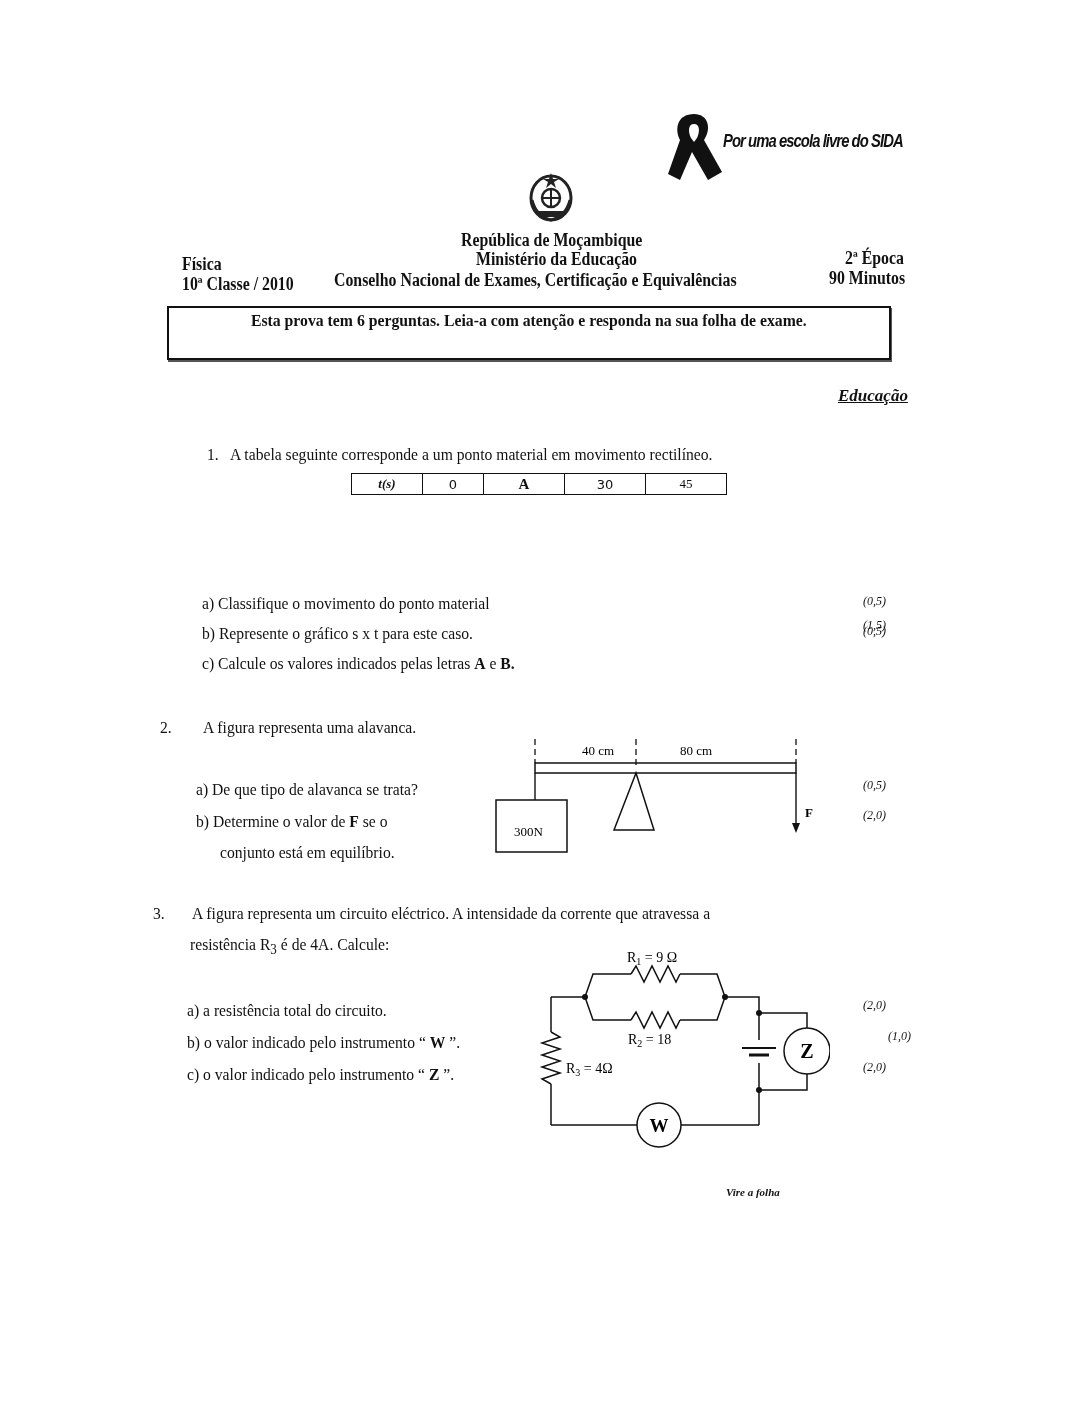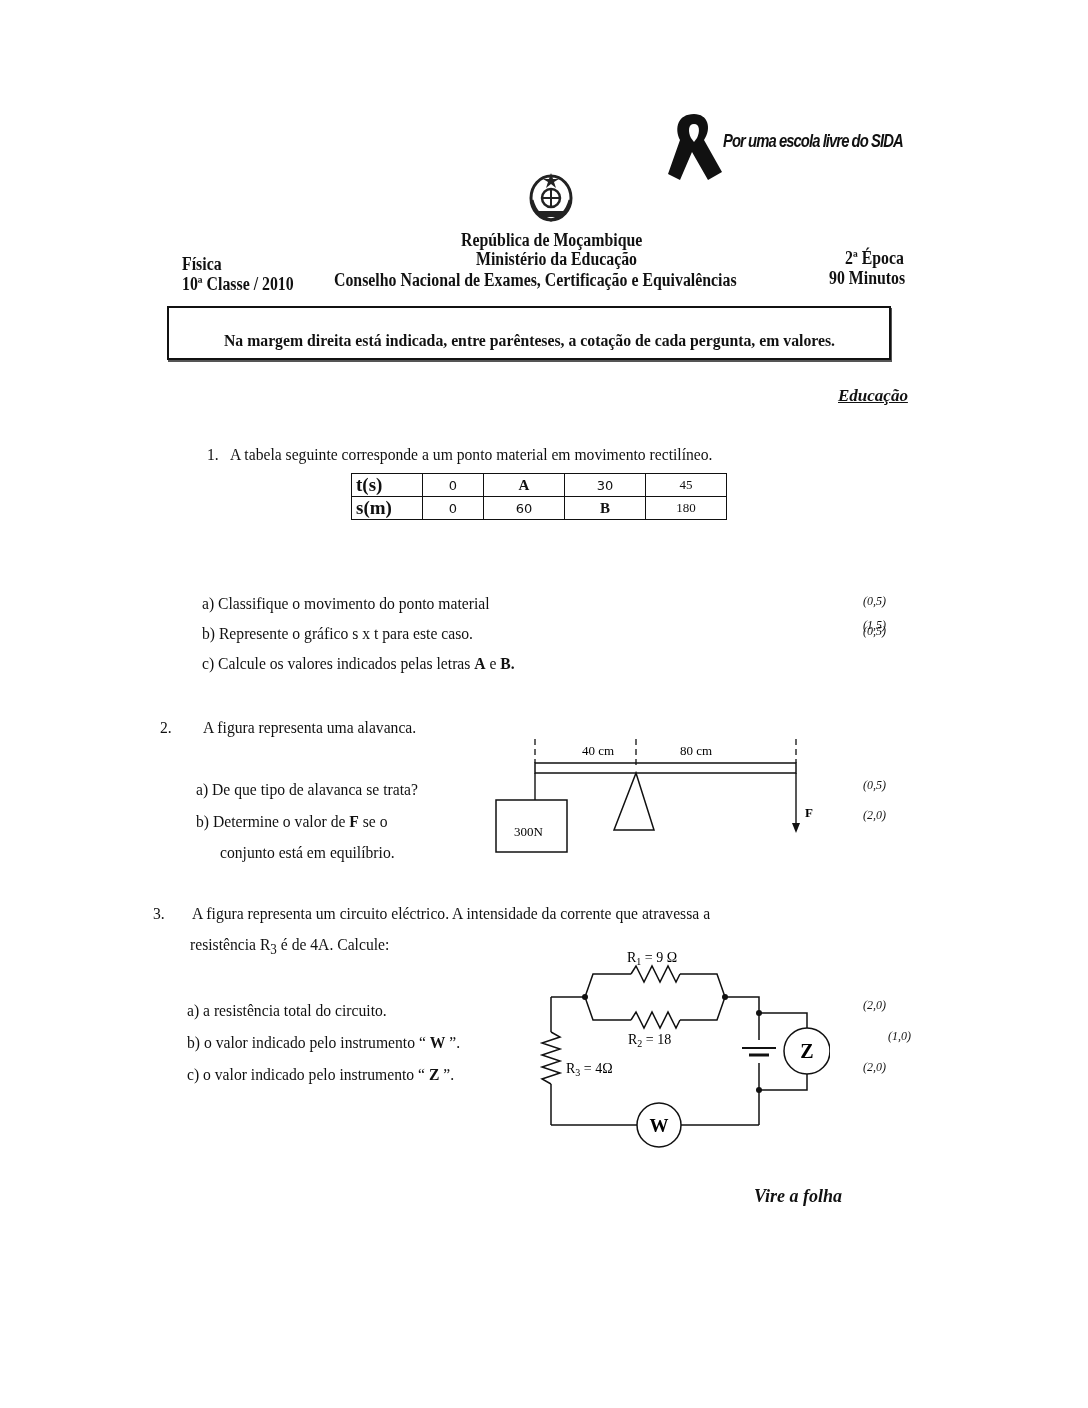--- a/index.html
+++ b/index.html
@@ -21,21 +21,21 @@
     .notice-line span { display: inline-block; transform: scaleX(0.9); }
 
     .cotacao { left: 838px; top: 386px; font-weight: bold; font-style: italic; text-decoration: underline; font-size: 17px; }
 
     .q-text { font-size: 17px; white-space: nowrap; transform: scaleX(0.92); transform-origin: left top; }
     .score { font-style: italic; font-size: 12px; white-space: nowrap; }
 
     
     .mv-table { left: 351px; top: 473px; border-collapse: collapse; font-family: "DejaVu Sans", sans-serif; font-size: 13px; }
     .mv-table td { border: 1.6px solid #111; height: 20px; padding: 0 4px; text-align: center; }
-    .mv-table td.rowhead { text-align: left; font-family: "Liberation Serif", serif; font-weight: bold; font-size: 19px; width: 62px; }
+    .mv-table td.rowhead { text-align: center; font-family: "Liberation Serif", serif; font-weight: bold; font-size: 13px; width: 62px; font-style: italic; }
     .mv-table td.c1 { width: 52px; }
     .mv-table td.c2 { width: 72px; }
     .mv-table td.c3 { width: 72px; }
     .mv-table td.c4 { width: 72px; font-family: Liberation Serif, serif; }
     .mv-table td.letter { font-family: "Liberation Serif", serif; font-weight: bold; font-size: 15px; }
 
     svg text { font-family: "Liberation Serif", serif; }
   </style>
 </head>
 <body>
@@ -56,43 +56,36 @@
 
 <div class="abs hdr hdr-c" style="left:461px; top:230px;">República de Moçambique</div>
 <div class="abs hdr hdr-c" style="left:476px; top:249px;">Ministério da Educação</div>
 <div class="abs hdr" style="left:334px; top:270px;">Conselho Nacional de Exames, Certificação e Equivalências</div>
 <div class="abs hdr" style="left:182px; top:254px;">Física</div>
 <div class="abs hdr" style="left:182px; top:274px;">10ª Classe / 2010</div>
 <div class="abs hdr" style="left:845px; top:248px;">2ª Época</div>
 <div class="abs hdr" style="left:829px; top:268px;">90 Minutos</div>
 
 <div class="abs notice-box">
-  <div class="notice-line" style="top:22px;"><span>Na margem direita está indicada, entre parênteses, a cotação de cada pergunta, em valores.</span></div>
+  <div class="notice-line" style="top:2px;"><span>Esta prova tem 6 perguntas. Leia-a com atenção e responda na sua folha de exame.</span></div>
 </div>
 
 <div class="abs cotacao">Educação</div>
 
 <div class="abs q-text" style="left:207px; top:445px;">1.</div>
 <div class="abs q-text" style="left:230px; top:445px;">A tabela seguinte corresponde a um ponto material em movimento rectilíneo.</div>
 
 <table class="abs mv-table">
   <tbody>
       <tr>
     <td class="rowhead">t(s)</td>
     <td class="c1">0</td>
     <td class="c2 letter">A</td>
     <td class="c3">30</td>
     <td class="c4">45</td>
-  </tr>
-  <tr>
-    <td class="rowhead">s(m)</td>
-    <td class="c1">0</td>
-    <td class="c2">60</td>
-    <td class="c3 letter">B</td>
-    <td class="c4">180</td>
   </tr>
 </tbody>
   </table>
 
 <div class="abs q-text" style="left:202px; top:594px;">a) Classifique o movimento do ponto material</div>
 <div class="abs score" style="left:863px; top:594px;">(0,5)</div>
 <div class="abs q-text" style="left:202px; top:624px;">b) Represente o gráfico  s x  t para este caso.</div>
 <div class="abs score" style="left:863px; top:624px;">(0,5)</div>
 <div class="abs q-text" style="left:202px; top:654px;">
   <span>c) Calcule os valores indicados pelas letras </span><b>A</b><span> e </span><b>B.</b>
@@ -180,13 +173,13 @@
     <circle cx="229" cy="73" r="3"></circle>
     <circle cx="229" cy="150" r="3"></circle>
   </g>
   <text x="97" y="22" font-size="14"><tspan>R</tspan><tspan font-size="10" dy="3">1</tspan><tspan dy="-3"> = 9 Ω</tspan></text>
   <text x="98" y="104" font-size="14"><tspan>R</tspan><tspan font-size="10" dy="3">2</tspan><tspan dy="-3"> = 18</tspan></text>
   <text x="36" y="133" font-size="14"><tspan>R</tspan><tspan font-size="10" dy="3">3</tspan><tspan dy="-3"> = 4Ω</tspan></text>
   <text x="277" y="118" font-size="20" font-weight="bold" text-anchor="middle">Z</text>
   <text x="129" y="192" font-size="19" font-weight="bold" text-anchor="middle">W</text>
 </svg>
 
-<div class="abs" style="left:726px; top:1186px; font-weight:bold; font-style:italic; font-size:18px;margin-left:28px;">Vire a folha</div>
+<div class="abs" style="left:726px; top:1186px; font-weight:bold; font-style:italic; font-size:11px;">Vire a folha</div>
 
 </body></html>

